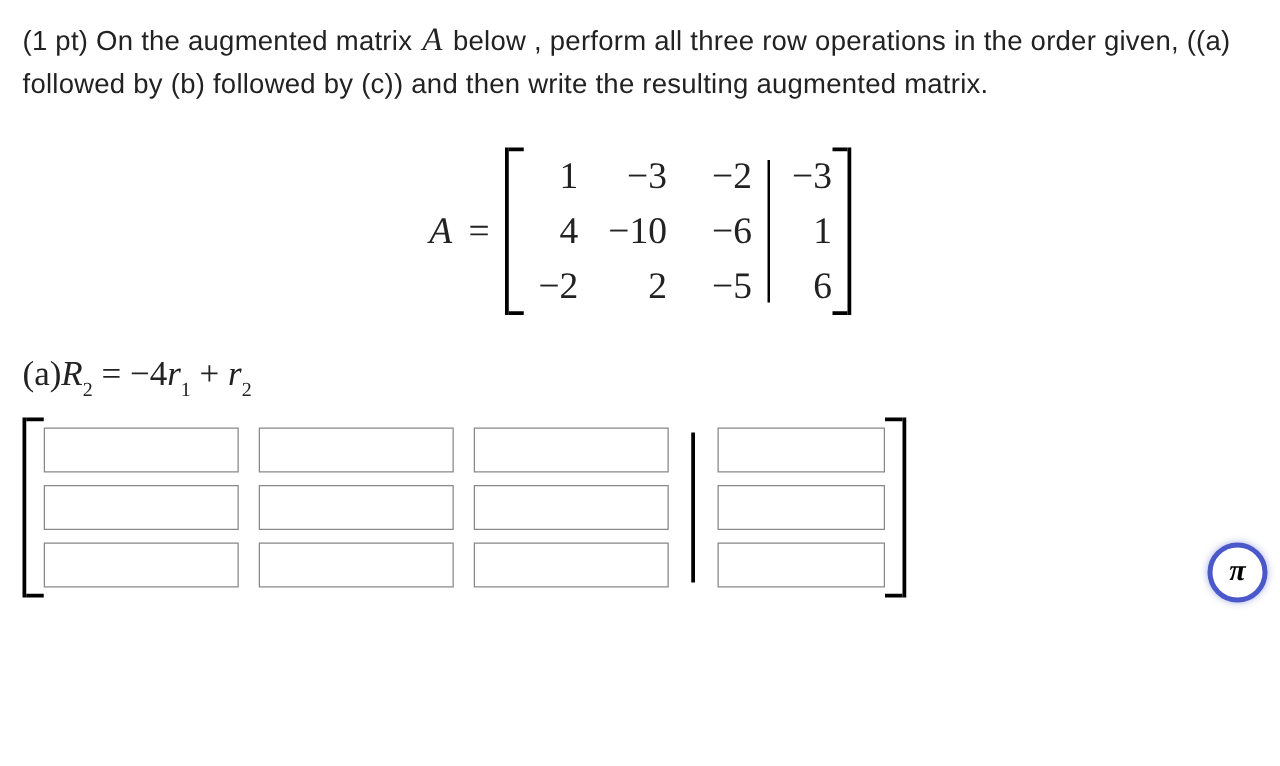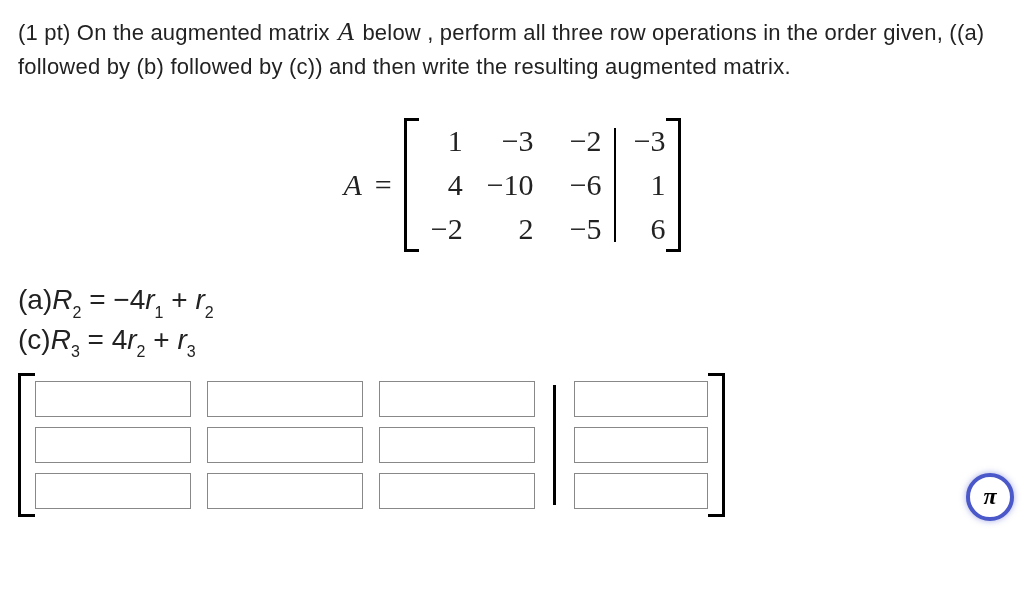--- a/index.html
+++ b/index.html
@@ -91,21 +91,21 @@
     align-items: center;
   }
   .aug-col span {
     text-align: right;
     min-width: 38px;
     font-family: "Times New Roman", Times, serif;
   }
 
   
   .ops {
-    font-family: Liberation Sans, sans-serif;
+    font-family: Liberation Serif, serif;
     font-size: 28px;
     line-height: 1.3;
   }
   .ops div { margin: 0; }
   .ops .lbl { font-style: normal; }
   .ops .mi { font-style: italic; }
   .ops sub { font-size: 16px; font-style: normal; position: relative; top: 2px; }
 
   
   .answer-wrap {
@@ -210,24 +210,20 @@
       </span>
     </span>
   </div>
 </div>
 
 <div class="ops">
   <div>
     <span class="lbl">(a)</span><span class="mi">R</span><sub>2</sub>
     <span class="lbl">= −4</span><span class="mi">r</span><sub>1</sub><span class="lbl"> + </span><span class="mi">r</span><sub>2</sub>
   </div>
-  <div>
-    <span class="lbl">(c)</span><span class="mi">R</span><sub>3</sub>
-    <span class="lbl">= 4</span><span class="mi">r</span><sub>2</sub><span class="lbl"> + </span><span class="mi">r</span><sub>3</sub>
-  </div>
 </div>
 
 <div class="answer-wrap">
   <span class="ans-matrix">
     <span class="bracket-cap cap-tl"></span>
     <span class="bracket-cap cap-bl"></span>
     <span class="bracket-cap cap-tr"></span>
     <span class="bracket-cap cap-br"></span>
     <span class="ans-left">
       <input class="ans-field" type="text" style="">

